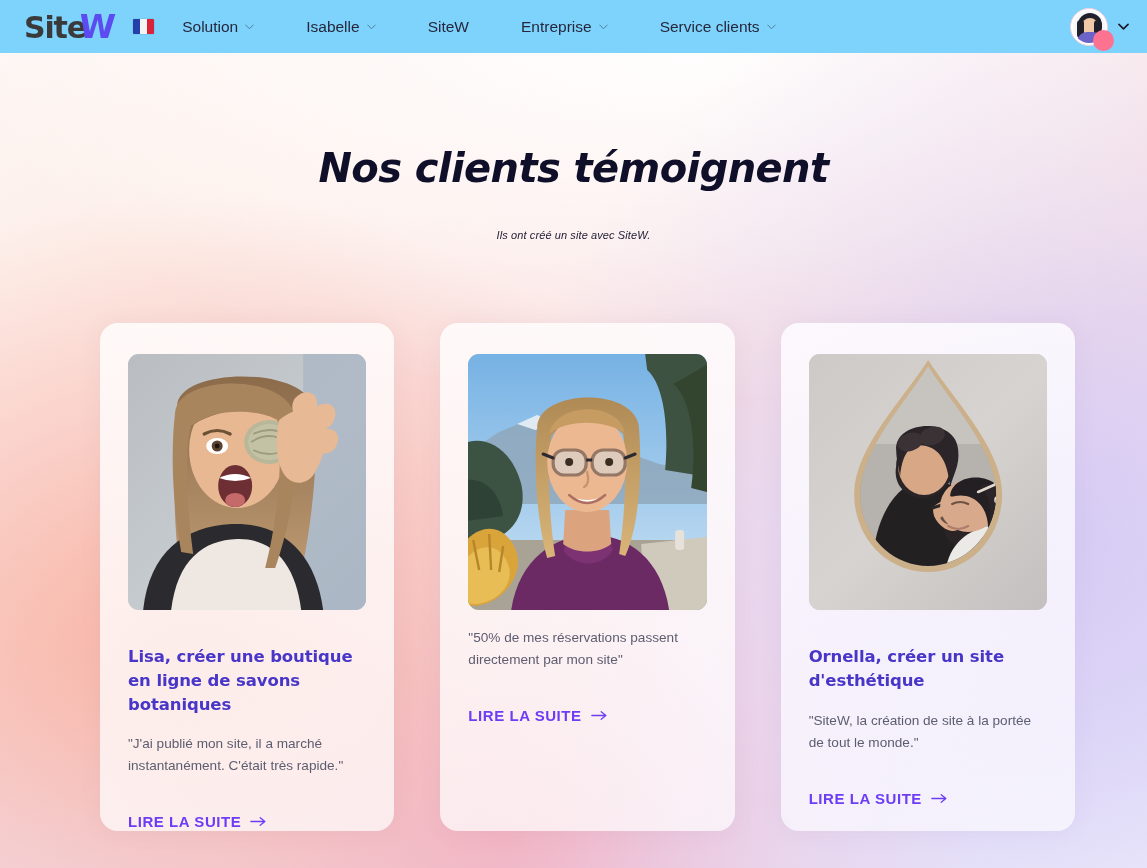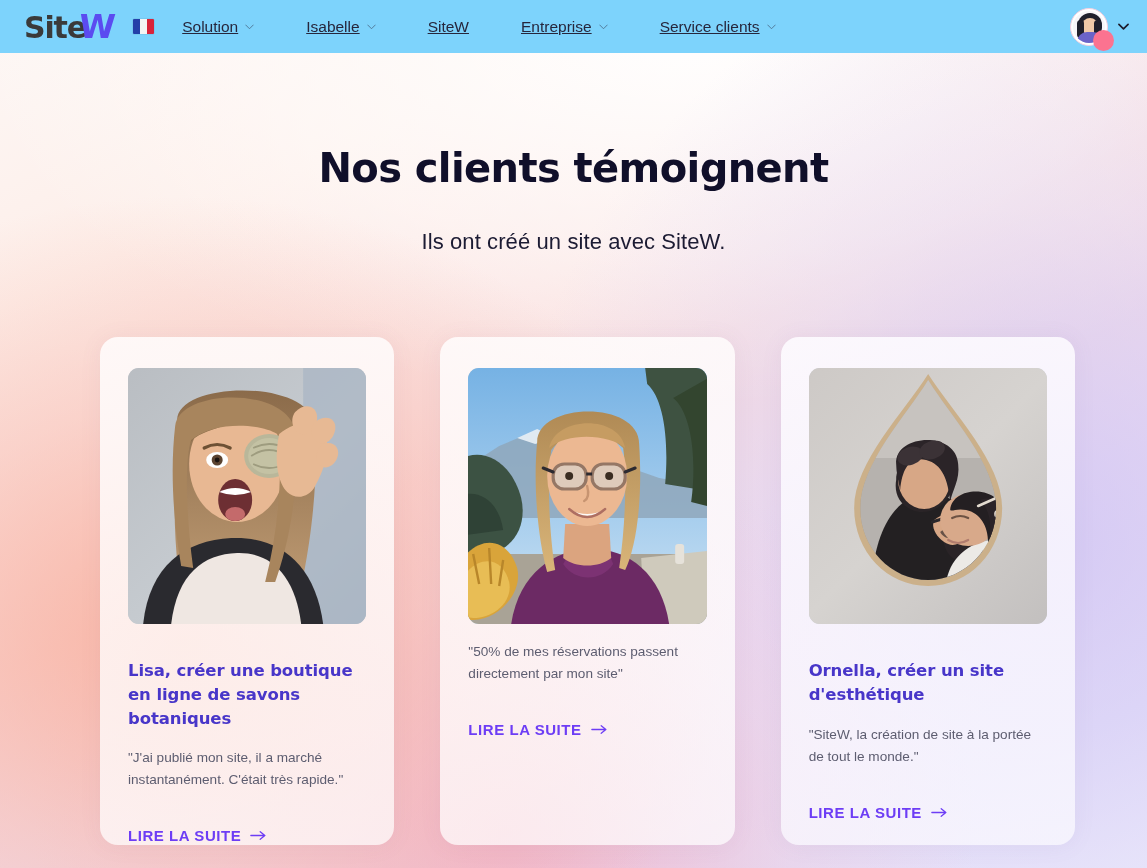--- a/index.html
+++ b/index.html
@@ -88,21 +88,20 @@
   .nav-item {
     display: flex;
     align-items: center;
     gap: 7px;
     padding: 8px 12px;
     margin: 0 14px;
     font-size: 15.5px;
     color: #26263c;
     cursor: pointer;
     white-space: nowrap;
-    text-decoration: underline;
   }
   .nav-item:first-of-type { margin-left: 8px; }
   .chev {
     width: 9px;
     height: 9px;
     flex: none;
     opacity: 0.55;
   }
   .chev svg { display: block; width: 100%; height: 100%; }
 
@@ -179,32 +178,33 @@
     cursor: pointer;
   }
   .caret svg { display: block; width: 100%; height: 100%; }
 
   
   .hero {
     position: relative;
     z-index: 2;
     text-align: center;
     padding-top: 92px;
+    font-style: italic;
   }
   .hero h1 {
     font-family: "DejaVu Sans", sans-serif;
     font-size: 40px;
     font-weight: 700;
     letter-spacing: -0.6px;
     color: #100f2a;
     line-height: 1.15;
   }
   .hero p {
     margin-top: 38px;
-    font-size: 22px;
+    font-size: 11px;
     color: #1c1b33;
     letter-spacing: 0.1px;
   }
 
   
   .cards {
     position: relative;
     z-index: 2;
     display: flex;
     gap: 18px;

